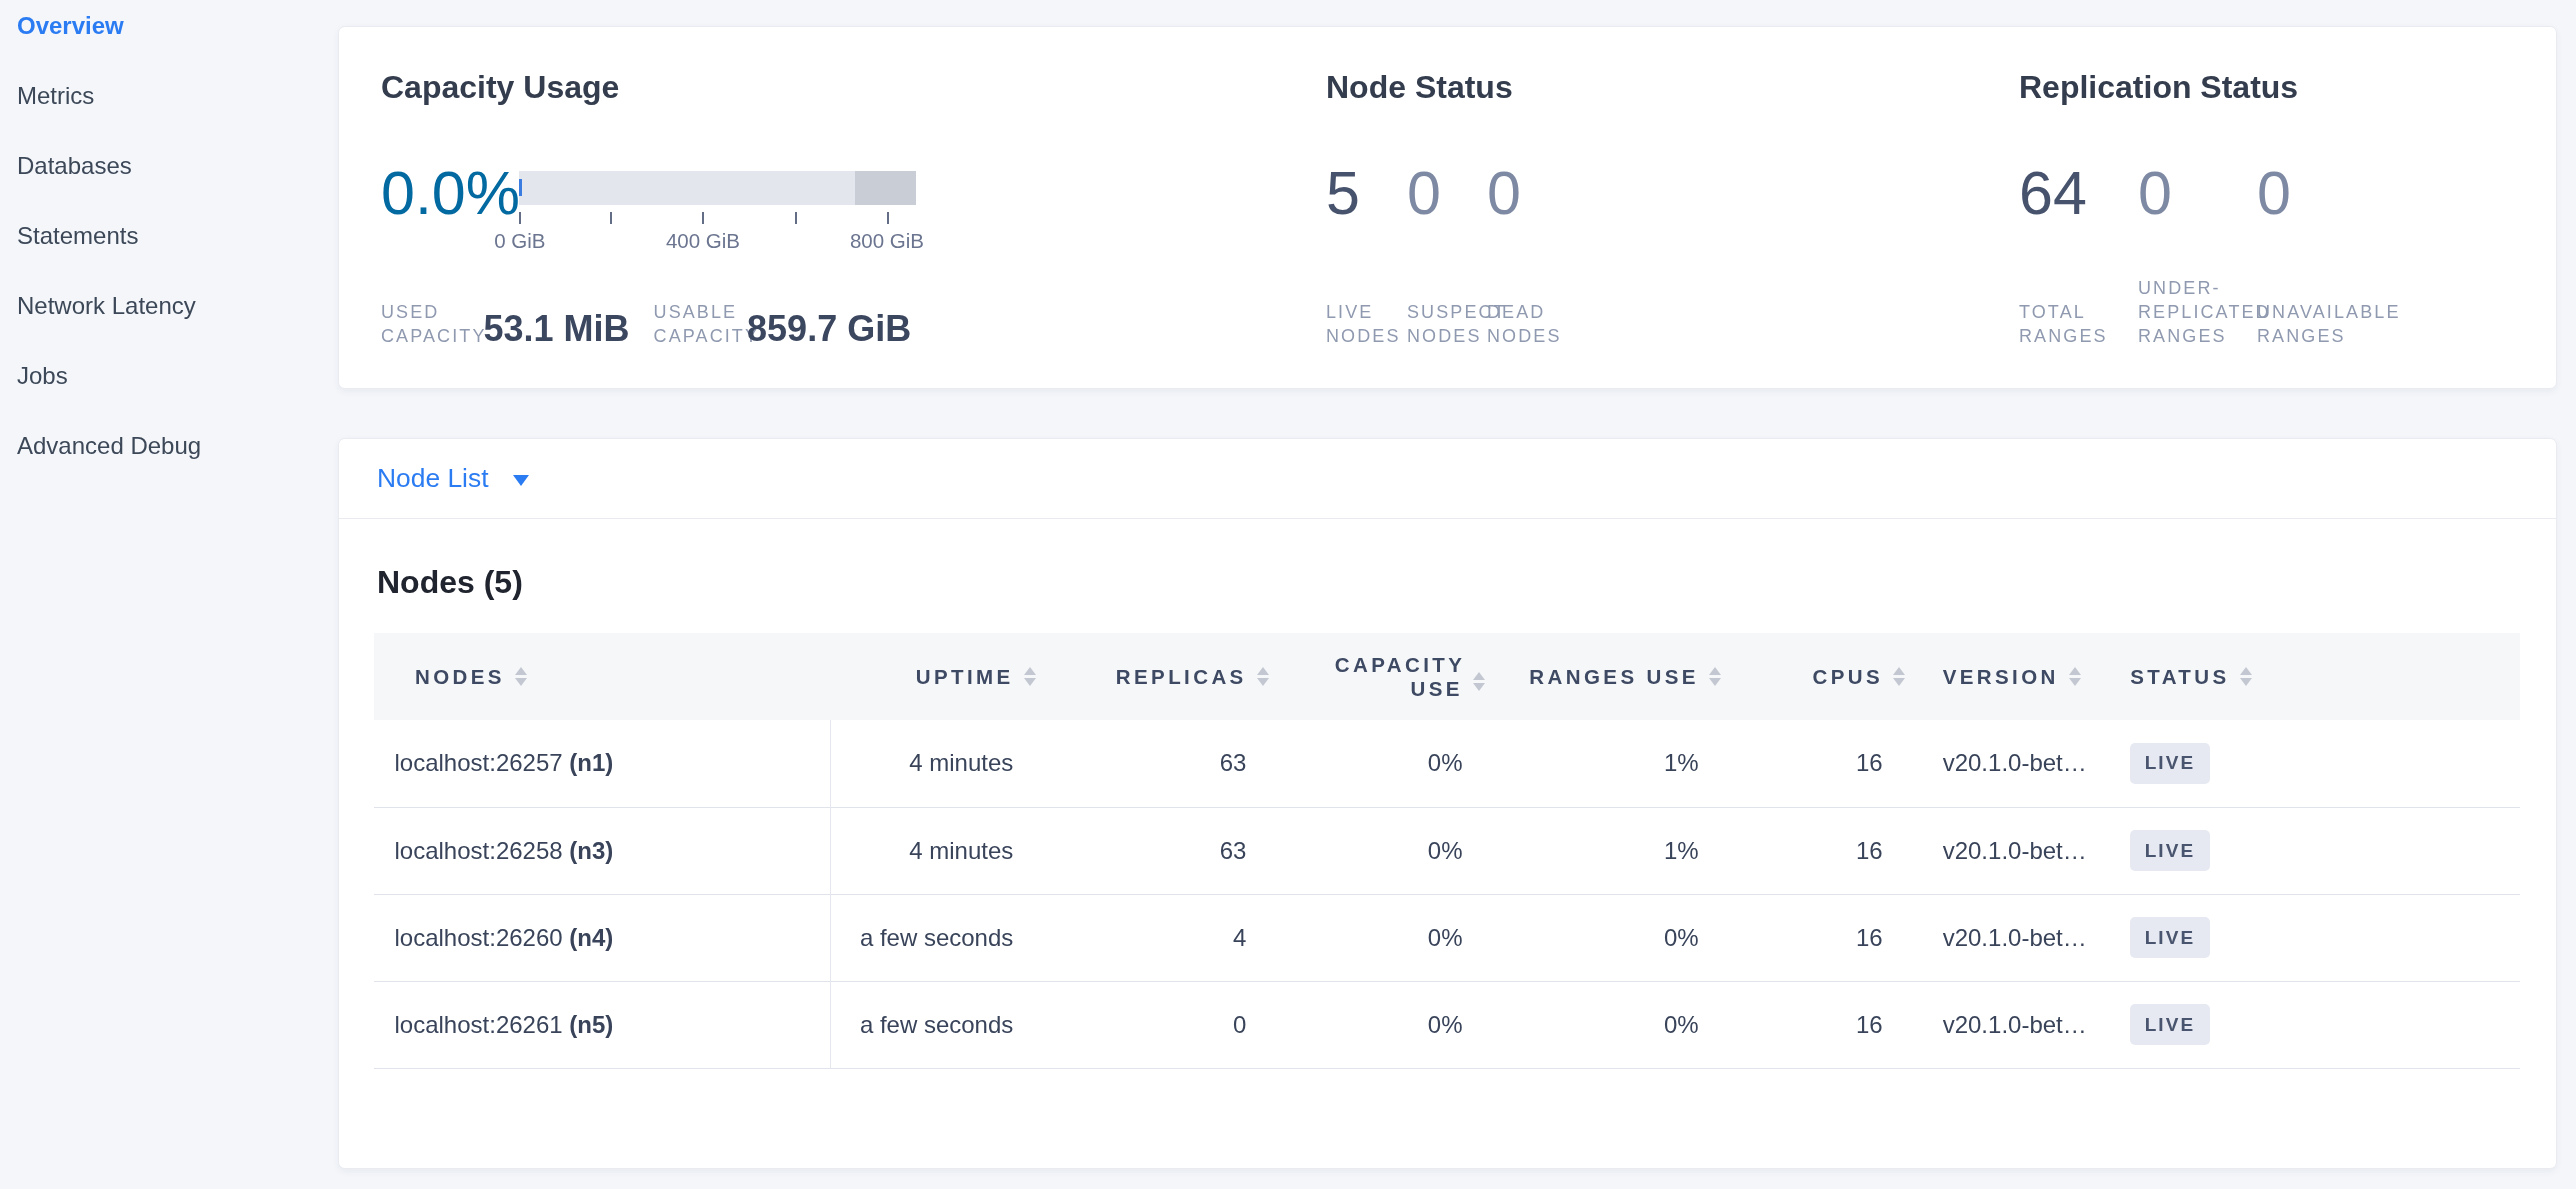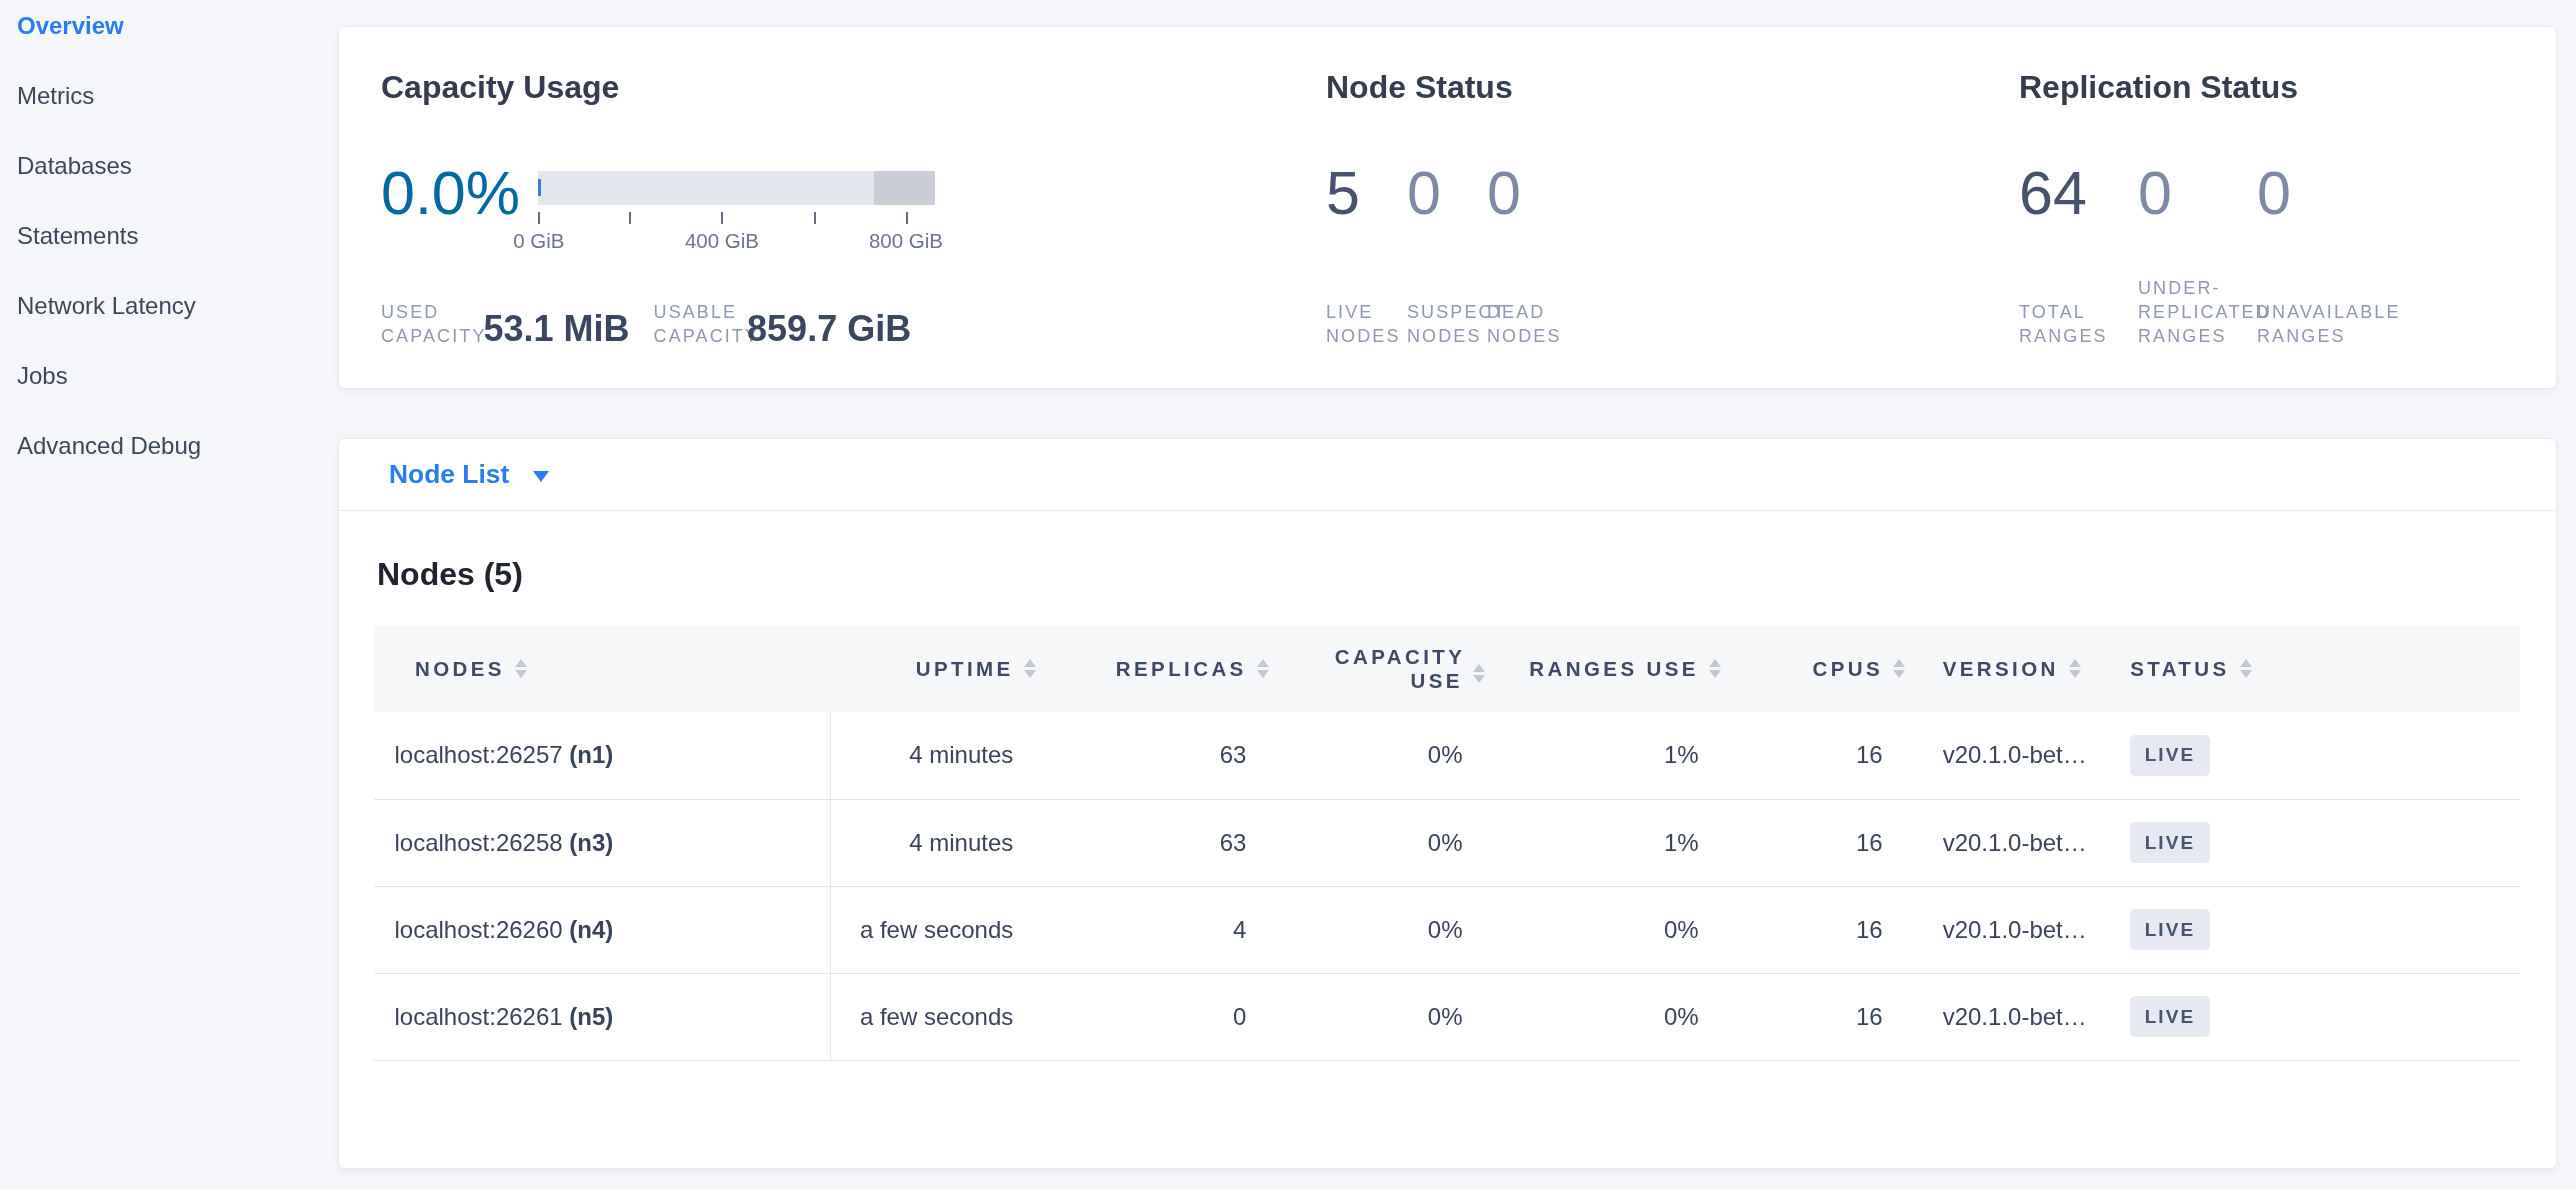--- a/index.html
+++ b/index.html
@@ -36,21 +36,21 @@
   .g-nodes{left:987px;}
   .g-repl{left:1680px;}
   .section-title{
     position:absolute;top:41px;left:0;
     font-size:32px;line-height:39px;font-weight:bold;color:#343d4e;white-space:nowrap;
   }
   .big-pct{
     position:absolute;left:0;top:132px;
     font-size:61px;line-height:68px;color:#0369a1;white-space:nowrap;
   }
-  .bar-wrap{position:absolute;left:157px;top:144px;width:397px;height:98px;text-align:right;}
+  .bar-wrap{position:absolute;left:138px;top:144px;width:397px;height:98px;text-align:right;}
   .bar{position:relative;width:397px;height:34px;background:#e3e6ec;}
   .seg-dark{position:absolute;right:0;top:0;width:61px;height:34px;background:#c9cdd6;}
   .seg-used{position:absolute;left:0;top:8.5px;width:2.6px;height:17px;background:#3b7ce0;}
   .tick{position:absolute;top:41px;width:1.7px;height:12px;background:#636d85;}
   .tick-label{
     position:absolute;top:58px;transform:translateX(-50%);
     font-size:20.5px;color:#6b7590;white-space:nowrap;
   }
   .stat-bottom{
     position:absolute;left:0;bottom:40px;
@@ -71,22 +71,22 @@
   .big-num.em{color:#47536d;}
   .g-nodes .nums > div:nth-child(1), .g-nodes .labels > div:nth-child(1){width:81px;}
   .g-nodes .nums > div:nth-child(2), .g-nodes .labels > div:nth-child(2){width:80px;}
   .g-nodes .nums > div:nth-child(3), .g-nodes .labels > div:nth-child(3){width:128px;}
   .g-repl .nums > div:nth-child(1), .g-repl .labels > div:nth-child(1){width:119px;}
   .g-repl .nums > div:nth-child(2), .g-repl .labels > div:nth-child(2){width:119px;}
   .g-repl .nums > div:nth-child(3), .g-repl .labels > div:nth-child(3){width:162px;}
   .labels{position:absolute;left:0;bottom:40px;display:flex;align-items:flex-end;}
   
   .nl-header{
-    height:72px;border-bottom:0.9px solid #e9ebf1;
-    display:flex;align-items:center;padding-left:50px;box-sizing:border-box;font-weight:bold;
+    height:80px;border-bottom:0.9px solid #e9ebf1;
+    display:flex;align-items:center;padding-left:38px;box-sizing:border-box;
   }
   .nl-toggle{display:flex;align-items:center;cursor:pointer;}
   .nl-title{font-size:26.4px;color:#2b7cf2;}
   .caret-down{
     width:0;height:0;margin-left:24px;margin-top:3.4px;
     border-left:8.5px solid transparent;border-right:8.5px solid transparent;
     border-top:11px solid #2b7cf2;
   }
   .nodes-title{
     margin:44px 0 0 38px;

